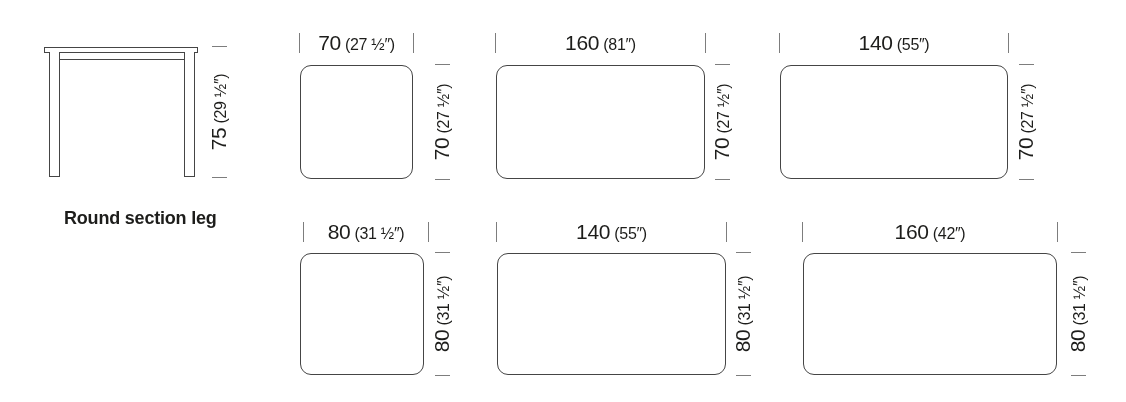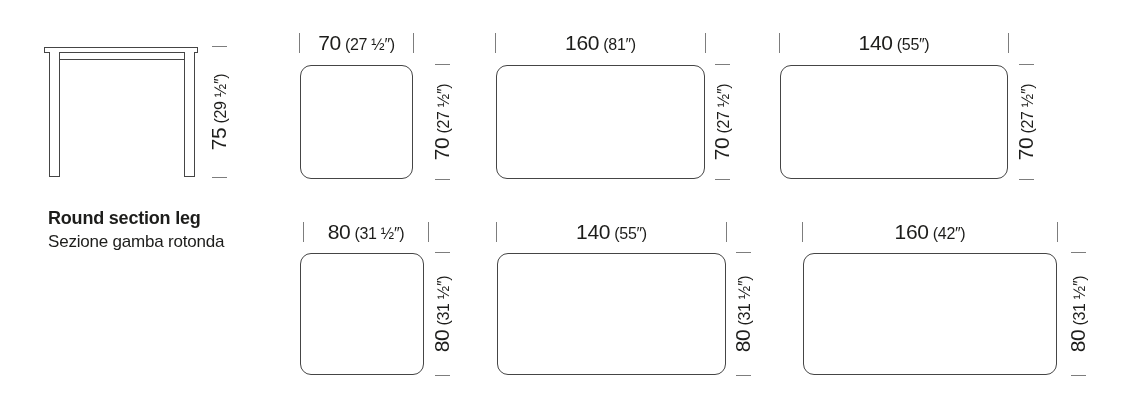--- a/index.html
+++ b/index.html
@@ -59,21 +59,21 @@
   .vdim .htick{
     position:absolute;left:7px;width:15px;height:0;
     border-top:1.5px solid var(--tick);
   }
   .vdim .dim-label{
     position:absolute;top:50%;left:50%;
     transform:translate(-50%,-50%) rotate(-90deg);
   }
   
   .caption{position:absolute;line-height:24px;}
-  .caption .en{font-size:18px;font-weight:bold;letter-spacing:-0.2px;}
+  .caption .en{font-size:18px;font-weight:bold;letter-spacing:-0.2px;margin-left:16px;}
   .caption .it{font-size:17px;letter-spacing:-0.2px;}
 </style>
 </head>
 <body>
 
 <div id="canvas">
 
   <div>
     <div class="top-bar" style="left:44px;top:47px;width:154px;height:6px"></div>
     <div class="leg" style="left:49px;top:52px;width:11px;height:125px"></div>
@@ -81,21 +81,20 @@
     <div class="apron-line" style="left:60px;top:59px;width:125px"></div>
 
     <div class="vdim" style="left:205px;top:47px;height:130px">
       <span class="htick" style="top:-1px"></span>
       <span class="dim-label"><span class="num">75</span><span class="paren">(29 ½″)</span></span>
       <span class="htick" style="bottom:-1px"></span>
     </div>
 
     <div class="caption" style="left:48px;top:206px">
       <div class="en">Round section leg</div>
-      <div class="it">Sezione gamba rotonda</div>
     </div>
   </div>
 
   <div>
     <div class="hdim" style="left:300px;top:30px;width:113px">
       <span class="vtick" style="left:-1px"></span>
       <span class="dim-label"><span class="num">70</span><span class="paren">(27 ½″)</span></span>
       <span class="vtick" style="right:-1px"></span>
     </div>
     <div class="outline" style="left:300px;top:65px;width:113px;height:114px"></div>

